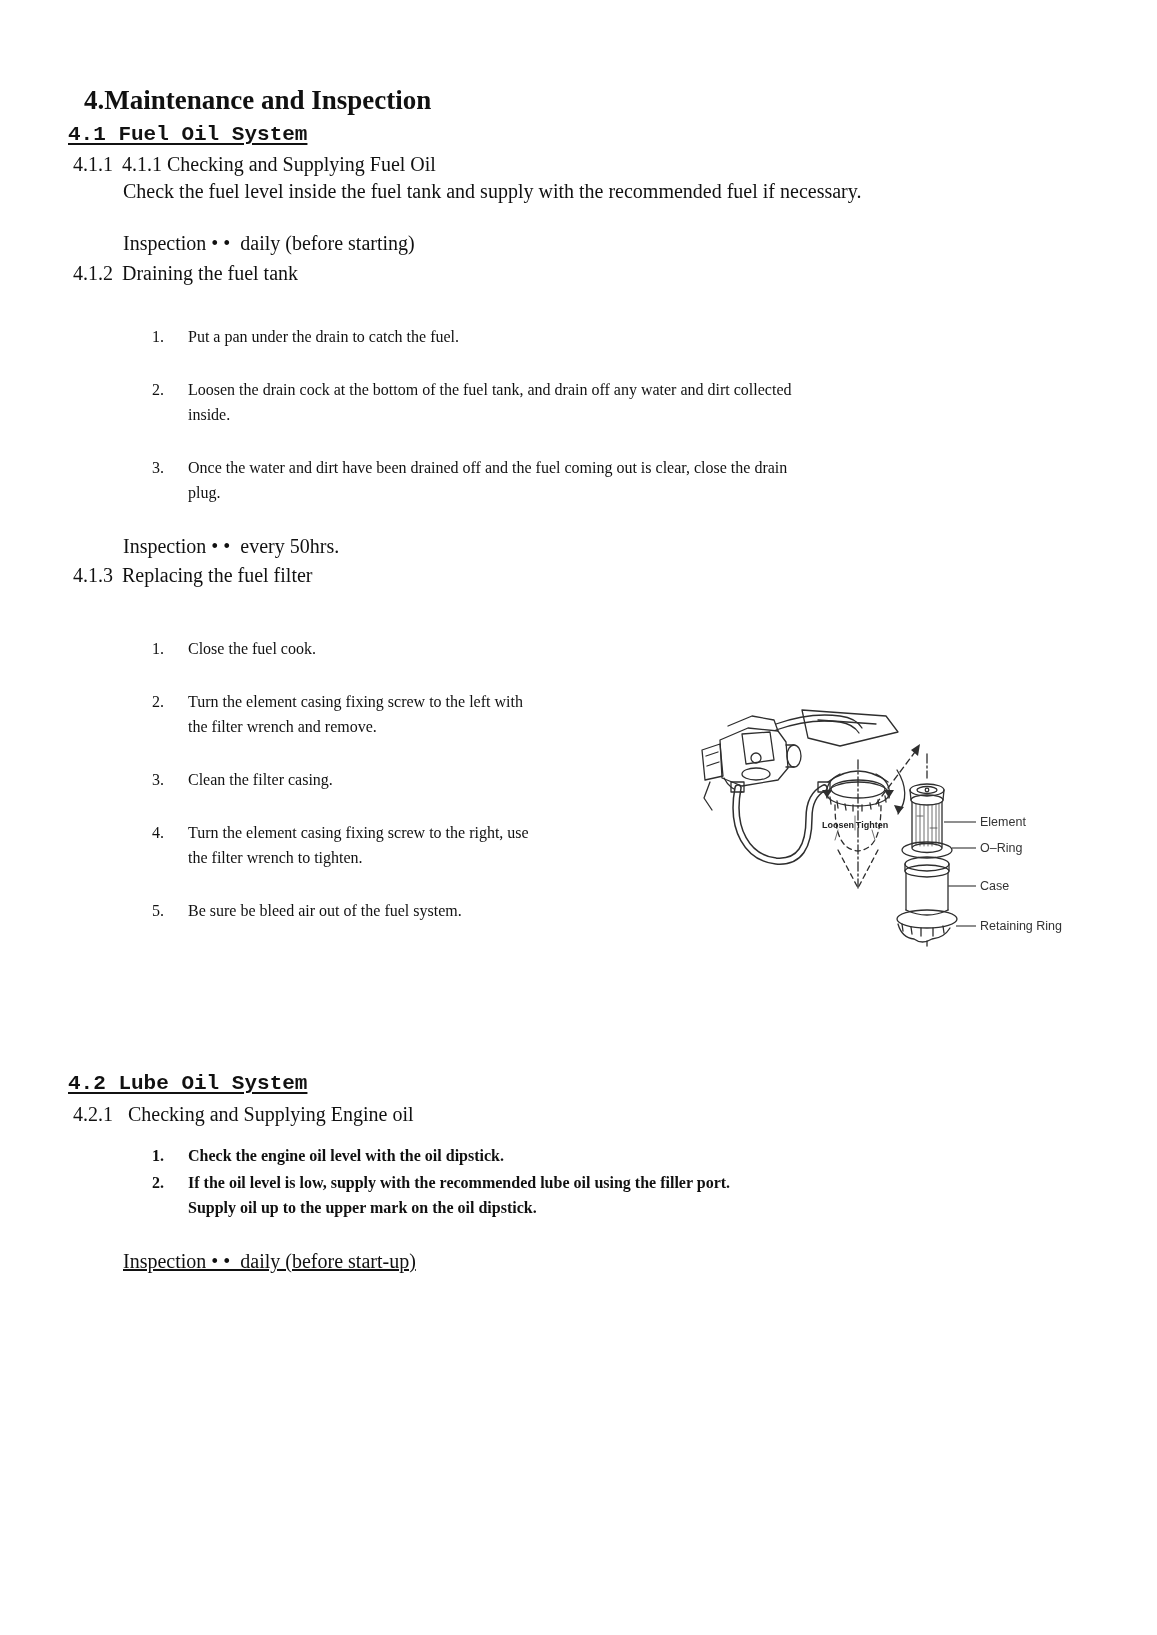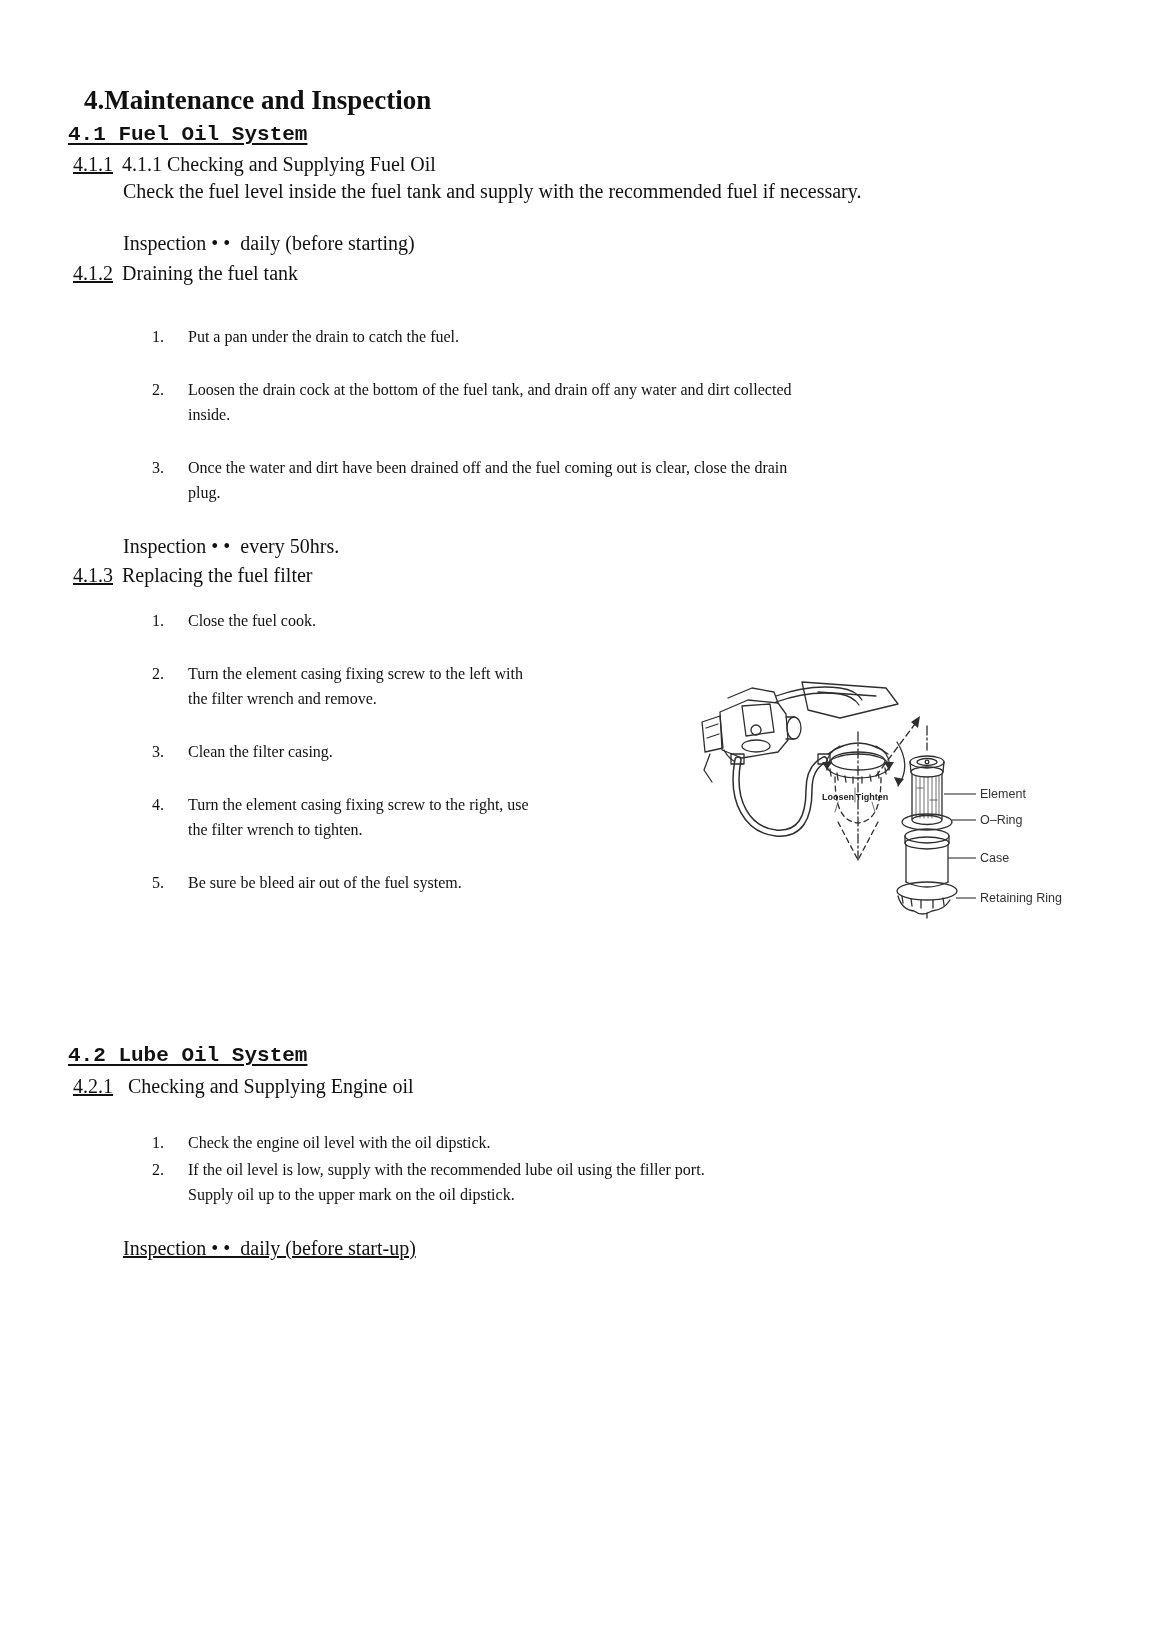--- a/index.html
+++ b/index.html
@@ -8,21 +8,21 @@
     font-family:"Liberation Serif","DejaVu Serif",serif; color:#111;
   }
   .page { padding:88px 40px 0 68px; position:relative; }
 
   .doc-title { font-size:27px; font-weight:bold; line-height:25px;margin-left:16px; }
   .h2 { font-size:21px; font-weight:bold; line-height:25px; margin-top:8px; }
   .h2 .u { text-decoration:underline; text-decoration-thickness:2px; text-underline-offset:3px;font-family:Liberation Mono, monospace; }
   .h2.lube { margin-top:147px; }
 
   .h3row { font-size:20px; line-height:26px; margin-top:4px; padding-left:5px; }
-  .h3num { margin-right:9px;text-decoration:underline; }
+  .h3num { margin-right:9px; }
   .h3num.gap-wide { margin-right:15px; }
 
   .body-par { font-size:20px; line-height:26px; margin-top:1px; padding-left:55px; }
 
   .inspection { font-size:20px; line-height:26px; padding-left:55px; white-space:pre-wrap; }
   .insp-1 { margin-top:26px; }
   .insp-2 { margin-top:28px; }
   .insp-3 { margin-top:28px;text-decoration:underline; }
 
   .s412row { margin-top:4px; }
@@ -31,23 +31,23 @@
 
   .olist { list-style:none; margin:0 0 0 80px; padding:0; counter-reset:item; }
   .olist li {
     position:relative; padding-left:40px; font-size:16px; line-height:25px;
     white-space:pre-wrap; counter-increment:item;
   }
   .olist li::before { content:counter(item) "."; position:absolute; left:4px; top:0; }
   .list-wide { width:940px; }
   .list-wide.spaced { margin-top:38px; }
   .list-wide.spaced li { margin-bottom:28px; }
-  .list-narrow { width:560px; margin-top:20px; }
+  .list-narrow { width:560px; margin-top:48px; }
   .list-narrow li { margin-bottom:28px; }
-  .list-compact { width:940px; margin-top:31px; }
+  .list-compact { width:940px; margin-top:16px;font-weight:bold; }
   .list-compact li { margin-bottom:2px; }
 
   .s413-body { position:relative; }
   .filter-diagram { position:absolute; left:622px; top:62px; }
   .diagram-label {
     font-family:"Liberation Sans","DejaVu Sans",sans-serif;
     font-size:12.5px; fill:#333;
   }
   .diagram-small-label {
     font-family:"Liberation Sans","DejaVu Sans",sans-serif;

